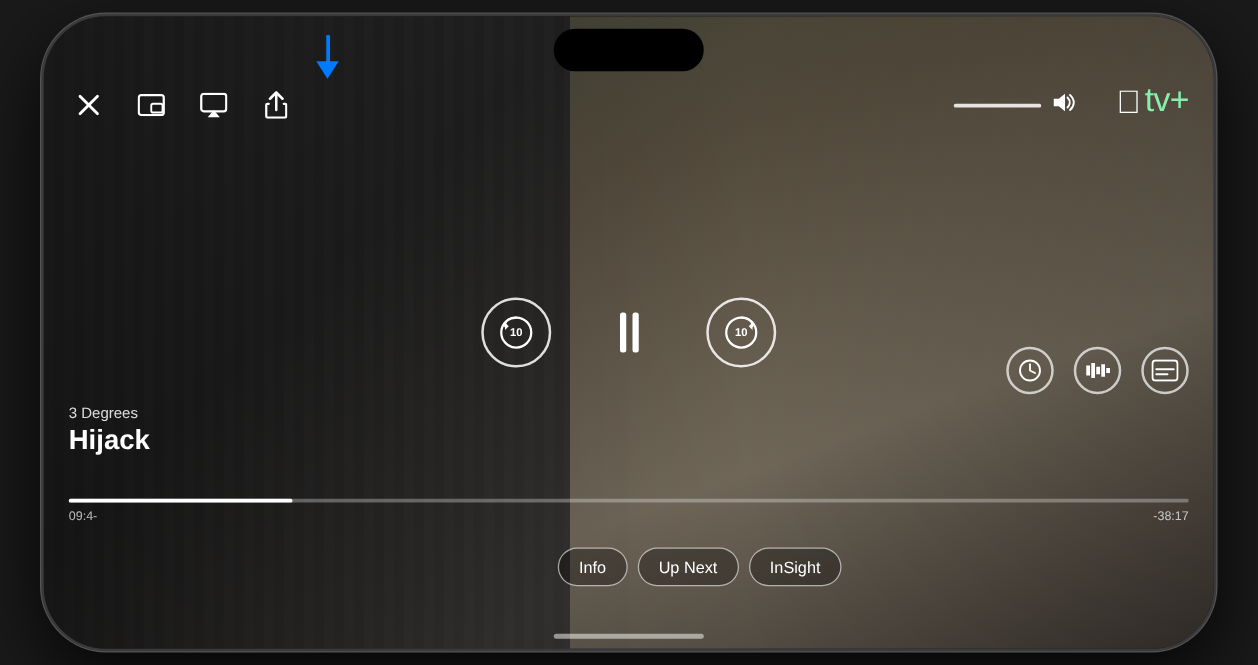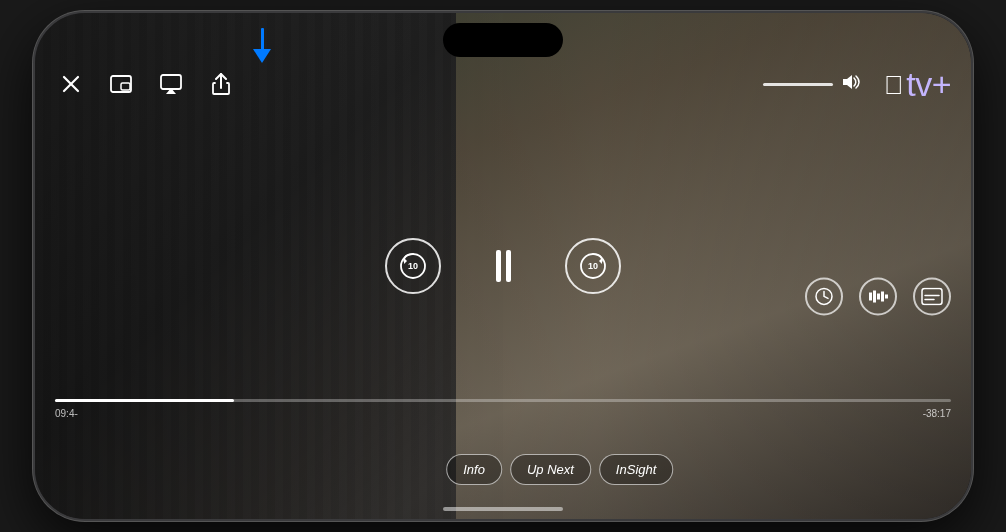--- a/index.html
+++ b/index.html
@@ -283,27 +283,26 @@
     }
 
     .time-label {
       color: rgba(255,255,255,0.7);
       font-size: 10px;
     }
 
     
     .bottom-tabs {
       position: absolute;
-      bottom: 34px;
+      bottom: 50px;
       left: 50%;
       transform: translateX(-25%);
       display: flex;
       gap: 8px;
       align-items: center;
-      font-style: italic;
     }
 
     .tab-pill {
       padding: 7px 16px;
       border-radius: 20px;
       border: 1.5px solid rgba(255,255,255,0.6);
       color: white;
       font-size: 13px;
       font-weight: 500;
       cursor: pointer;
@@ -405,23 +404,27 @@
         <svg width="20" height="18" viewBox="0 0 20 18" fill="none">
           <path d="M2 6 L6 6 L11 2 L11 16 L6 12 L2 12 Z" fill="white"></path>
           <path d="M13 5 C14.5 6.5 15 8 14.8 9.5 C14.6 11 13.5 12.5 13 13" stroke="white" stroke-width="1.5" stroke-linecap="round" fill="none"></path>
           <path d="M15 3 C17.2 5 18.2 7 18 9.5 C17.8 12 16.2 14 15 15" stroke="white" stroke-width="1.5" stroke-linecap="round" fill="none"></path>
         </svg>
       </div>
     </div>
 
     <div style="position:absolute; top:52px; right:20px; display:flex; align-items:center; gap:3px;">
       <span style="color:white; font-size:26px; line-height:1;"></span>
-      <span style="color:#c4b5fd; font-size:34px; font-weight:300; letter-spacing:-0.5px;">tv+</span>
-    </div>
-
+      <span style="color:#86efac; font-size:27px; font-weight:300; letter-spacing:-0.5px;">tv+</span>
+    </div>
+
+    <div style="position:absolute; left:20px; top:310px;">
+      <div style="color:rgba(255,255,255,0.85); font-size:12px; font-weight:400; margin-bottom:2px;">3 Degrees</div>
+      <div style="color:white; font-size:22px; font-weight:700;">Hijack</div>
+    </div>
 
     <div class="center-controls">
 
       <div class="circle-btn">
         <svg width="28" height="28" viewBox="0 0 28 28" fill="none">
           <circle cx="14" cy="14" r="12" stroke="white" stroke-width="1.8" fill="none"></circle>
           <text x="14" y="16.5" text-anchor="middle" fill="white" font-size="9" font-weight="600" font-family="-apple-system, sans-serif">10</text>
           <path d="M8 9 L5 6 L5 12 Z" fill="white"></path>
           <path d="M5 9 C5 5 8 2 14 2" stroke="white" stroke-width="1.5" fill="none" stroke-linecap="round"></path>
         </svg>

